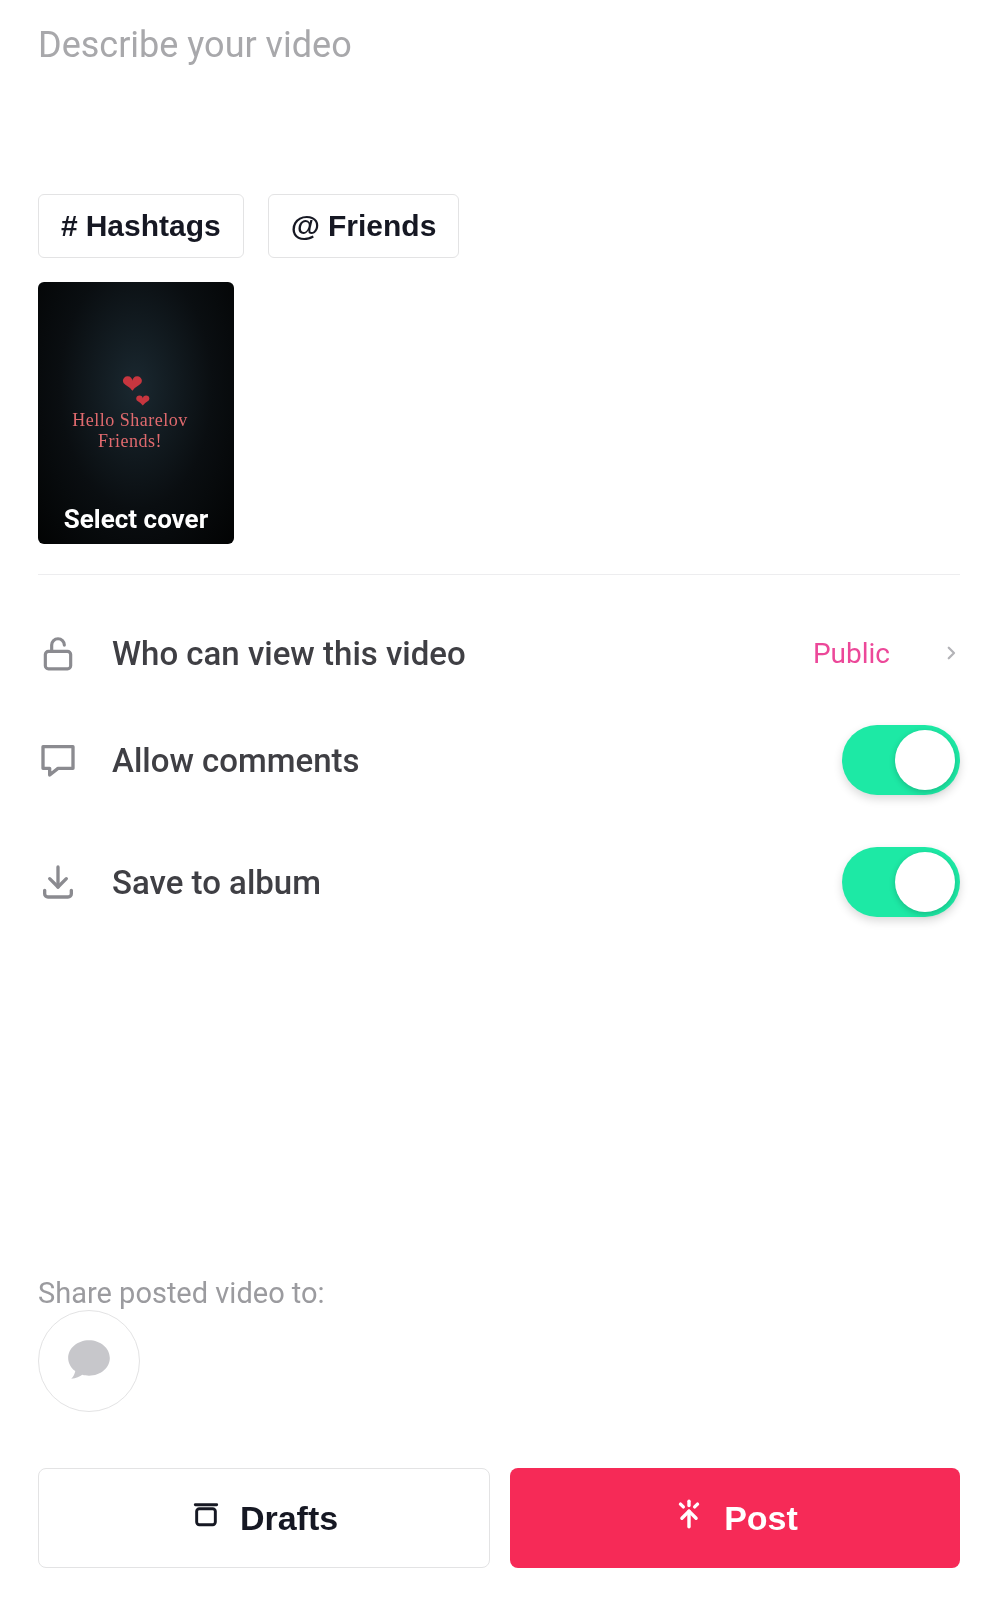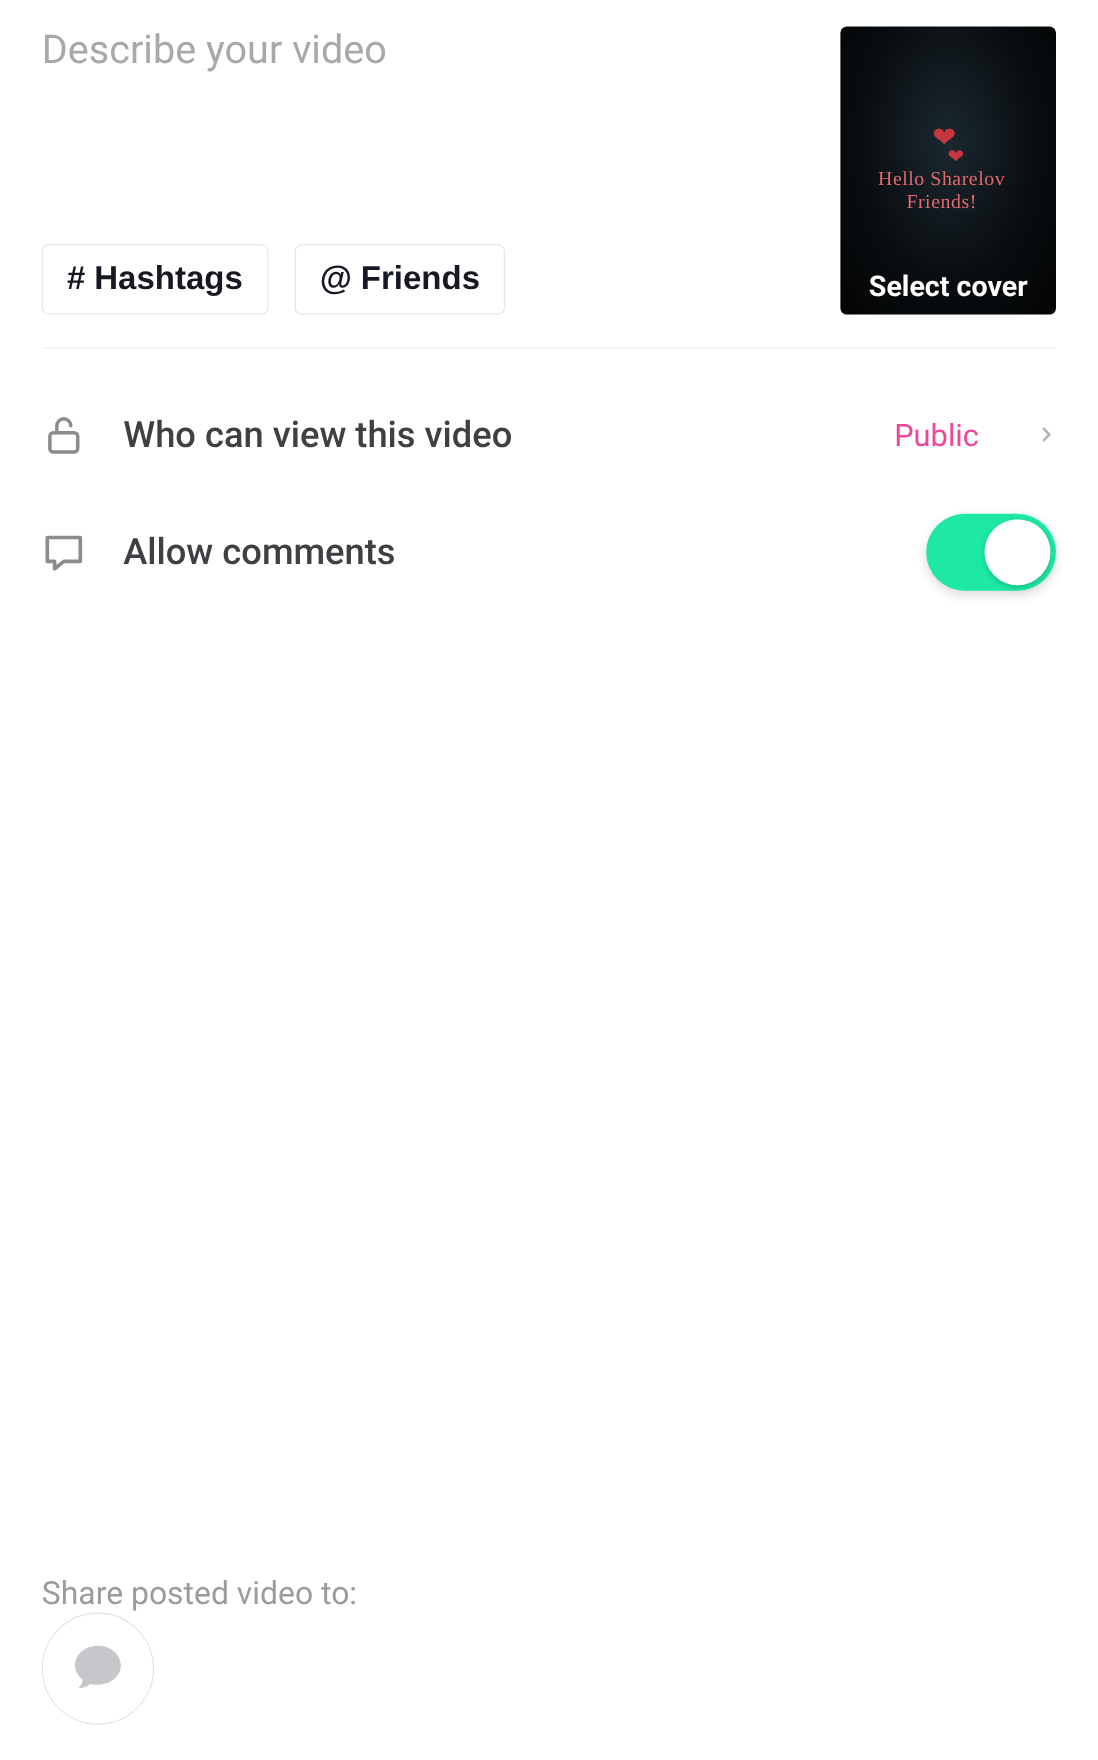--- a/index.html
+++ b/index.html
@@ -14,20 +14,21 @@
   .page {
     padding: 24px 38px 32px 38px;
     display: flex;
     flex-direction: column;
     height: 100%;
   }
   .top-region {
     display: flex;
     gap: 24px;
     margin-bottom: 30px;
+    flex-direction: column;
   }
   .desc-col {
     flex: 1;
     display: flex;
     flex-direction: column;
     justify-content: space-between;
   }
   .desc-input {
     border: none;
     outline: none;
@@ -251,28 +252,62 @@
       <span class="icon">
         <svg viewBox="0 0 24 24" width="40" height="40" fill="none" stroke="#8b8b90" stroke-width="2" stroke-linecap="round" stroke-linejoin="round">
           <path d="M21 4H3v13h4v4l5-4h9z"></path>
         </svg>
       </span>
       <span class="label">Allow comments</span>
       <div class="toggle"></div>
     </div>
 
 
+    <div class="row">
+      <span class="icon">
+        <svg viewBox="0 0 24 24" width="40" height="40" fill="none" stroke="#8b8b90" stroke-width="2" stroke-linecap="round" stroke-linejoin="round">
+          <path d="M12 3v12"></path>
+          <polyline points="7 10 12 15 17 10"></polyline>
+          <path d="M4 17v2a2 2 0 0 0 2 2h12a2 2 0 0 0 2-2v-2"></path>
+        </svg>
+      </span>
+      <span class="label">Save to album</span>
+      <div class="toggle"></div>
+    </div>
 
   </div>
 
   <div class="share-section">
     <div class="share-label">Share posted video to:</div>
     <div class="share-circle">
       <span>
         <svg viewBox="0 0 24 24" width="50" height="50">
             <path fill="#c7c7cb" d="M12 3C6.5 3 2 6.8 2 11.5c0 2.5 1.3 4.8 3.4 6.3-.2 1.2-.8 2.6-1.9 3.7 2.3-.2 4.1-1.1 5.3-1.9 1 .3 2 .4 3.2.4 5.5 0 10-3.8 10-8.5S17.5 3 12 3z"></path>
           </svg>
       </span>
     </div>
   </div>
 
+  <div class="bottom-bar">
+    <button class="btn btn-drafts">
+      <span>
+        <svg viewBox="0 0 24 24" width="32" height="32" fill="none" stroke="#161823" stroke-width="2.2" stroke-linecap="round" stroke-linejoin="round">
+          <line x1="4" y1="5" x2="20" y2="5"></line>
+          <rect x="5" y="8" width="14" height="12" rx="2"></rect>
+        </svg>
+      </span>
+      <span>Drafts</span>
+    </button>
+    <button class="btn btn-post">
+      <span>
+        <svg viewBox="0 0 24 24" width="34" height="34" fill="none" stroke="#fff" stroke-width="2.4" stroke-linecap="round" stroke-linejoin="round">
+          <line x1="12" y1="21" x2="12" y2="10"></line>
+          <polyline points="7 15 12 10 17 15"></polyline>
+          <line x1="12" y1="3" x2="12" y2="6"></line>
+          <line x1="6" y1="5" x2="8" y2="7"></line>
+          <line x1="18" y1="5" x2="16" y2="7"></line>
+        </svg>
+      </span>
+      <span>Post</span>
+    </button>
+  </div>
 
 </div>
 
 </body></html>

